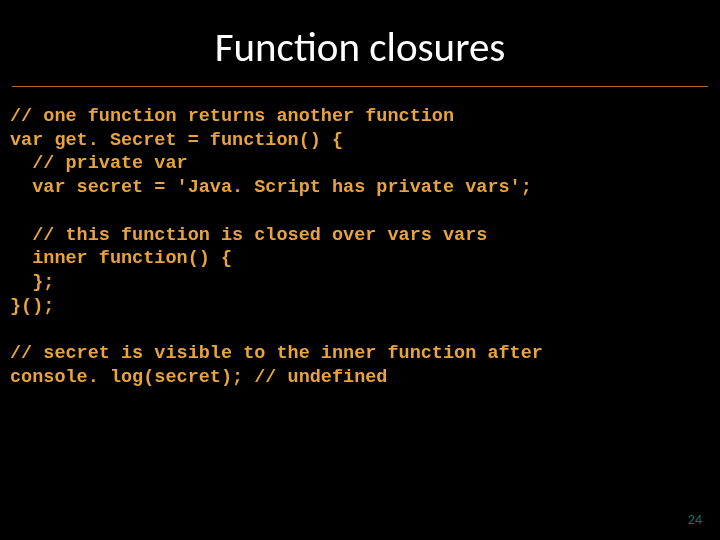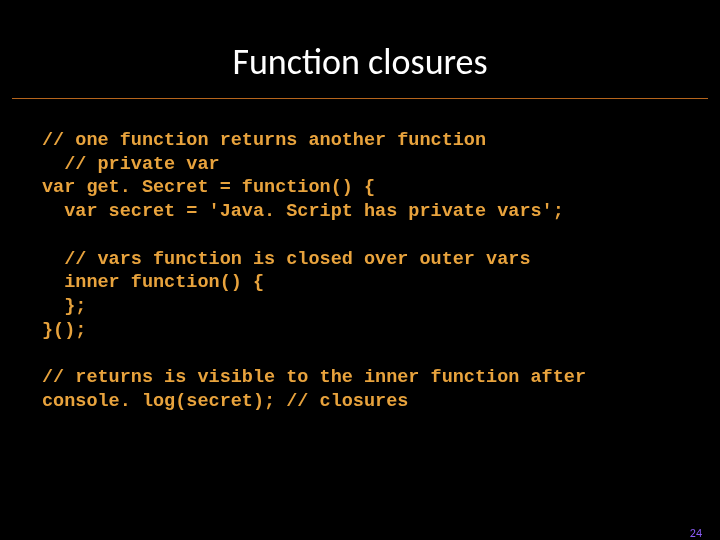--- a/index.html
+++ b/index.html
@@ -7,62 +7,61 @@
   .slide {
     width: 720px;
     height: 540px;
     background: #000;
     color: #fff;
     position: relative;
     font-family: Calibri, Arial, sans-serif;
   }
   .title {
     text-align: center;
-    font-size: 36px;
+    font-size: 41px;
     font-weight: 400;
     color: #fff;
-    padding-top: 28px;
+    padding-top: 22px;
     padding-bottom: 14px;
     border-bottom: 1px solid #b5651d;
-    margin: 12px 12px;
+    margin: 0 12px;
   }
   .code-block {
     padding: 18px 10px 0 10px;
     font-family: "Courier New", Courier, monospace;
     font-size: 18.5px;
     font-weight: bold;
     line-height: 1.28;
     color: #e8a33d;
-    margin-left: 32px;
   }
   .code-line { white-space: pre; }
   .blank { height: 24px; }
   .page-num {
     position: absolute;
     right: 18px;
     bottom: 12px;
-    font-size: 12px;
-    color: #8b5cf6;
+    font-size: 14px;
+    color: #0f766e;
   }
 </style>
 </head>
 <body>
 
 <div class="slide">
   <h1 class="title">Function closures</h1>
 
   <div class="code-block">
     <div class="code-line">// one function returns another function</div>
+    <div class="code-line">var get. Secret = function() {</div>
     <div class="code-line">  // private var</div>
-    <div class="code-line">var get. Secret = function() {</div>
     <div class="code-line">  var secret = 'Java. Script has private vars';</div>
     <div class="blank"></div>
-    <div class="code-line">  // vars function is closed over outer vars</div>
+    <div class="code-line">  // this function is closed over vars vars</div>
     <div class="code-line">  inner function() {</div>
     <div class="code-line">  };</div>
     <div class="code-line">}();</div>
     <div class="blank"></div>
-    <div class="code-line">// returns is visible to the inner function after</div>
-    <div class="code-line">console. log(secret); // closures</div>
+    <div class="code-line">// secret is visible to the inner function after</div>
+    <div class="code-line">console. log(secret); // undefined</div>
   </div>
 
   <div class="page-num">24</div>
 </div>
 
 </body></html>

